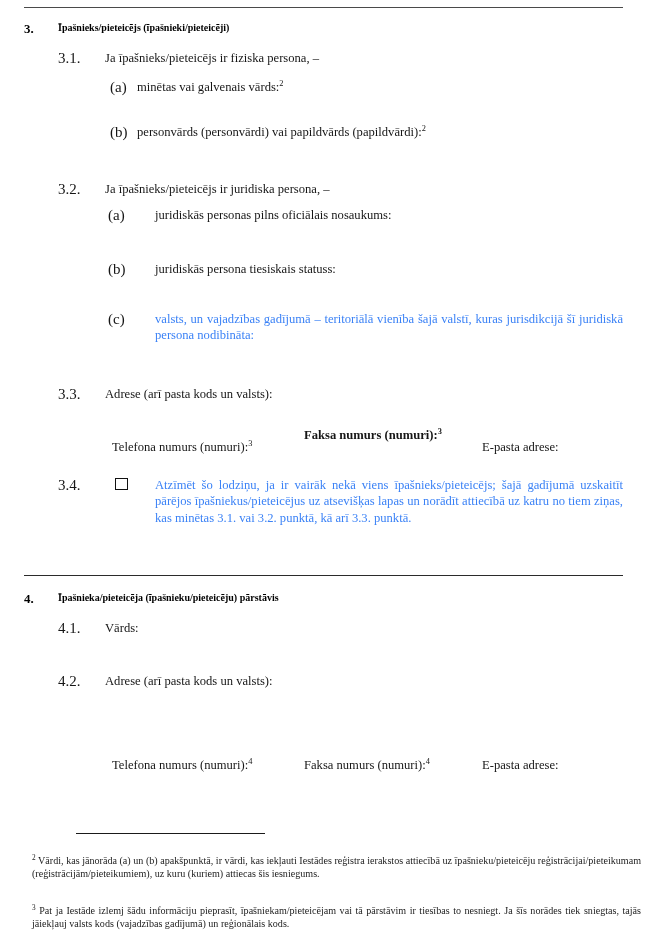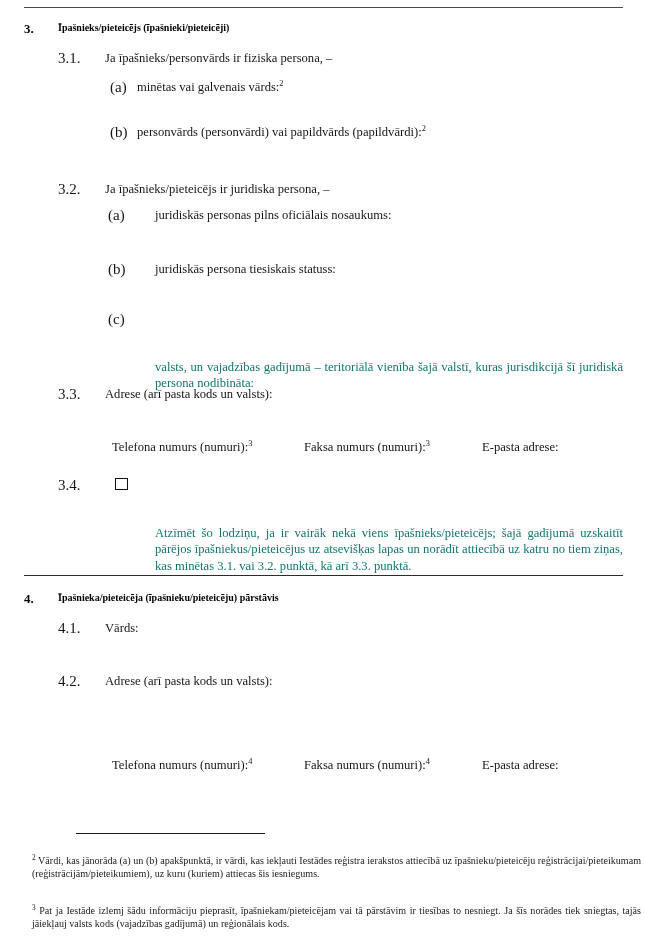--- a/index.html
+++ b/index.html
@@ -69,22 +69,21 @@
     font-size: 10px;
     white-space: nowrap;
   }
 
   
   .para {
     position: absolute;
     font-size: 12.6px;
     line-height: 16.3px;
     text-align: justify;
-    color: #0f766e;
-    margin-top: 48px;
+    color: #3b82f6;
   }
 
   sup {
     font-size: 8.4px;
     vertical-align: super;
     line-height: 0;
   }
 
   
   .checkbox {
@@ -118,21 +117,21 @@
 <body>
 
 <div class="page">
 
   <div class="rule top"></div>
 
   <div class="sec-num" style="left:24px; top:22px;">3.</div>
   <div class="sec-title" style="left:58px; top:22px;">Īpašnieks/pieteicējs (īpašnieki/pieteicēji)</div>
 
   <div class="num" style="left:58px; top:50px;">3.1.</div>
-  <div class="blk" style="left:105px; top:50px;">Ja īpašnieks/personvārds ir fiziska persona, –</div>
+  <div class="blk" style="left:105px; top:50px;">Ja īpašnieks/pieteicējs ir fiziska persona, –</div>
 
   <div class="num" style="left:110px; top:79px;">(a)</div>
   <div class="blk" style="left:137px; top:79px;"><span>minētas vai galvenais vārds:</span><sup>2</sup></div>
 
   <div class="num" style="left:110px; top:124px;">(b)</div>
   <div class="blk" style="left:137px; top:124px;"><span>personvārds (personvārdi) vai papildvārds (papildvārdi):</span><sup>2</sup></div>
 
   <div class="num" style="left:58px; top:181px;">3.2.</div>
   <div class="blk" style="left:105px; top:181px;">Ja īpašnieks/pieteicējs ir juridiska persona, –</div>
 
@@ -142,21 +141,21 @@
   <div class="num" style="left:108px; top:261px;">(b)</div>
   <div class="blk" style="left:155px; top:261px;">juridiskās persona tiesiskais statuss:</div>
 
   <div class="num" style="left:108px; top:311px;">(c)</div>
   <div class="para" style="left:155px; top:311px; width:468px;">valsts, un vajadzības gadījumā – teritoriālā vienība šajā valstī, kuras jurisdikcijā šī juridiskā persona nodibināta:</div>
 
   <div class="num" style="left:58px; top:386px;">3.3.</div>
   <div class="blk" style="left:105px; top:386px;">Adrese (arī pasta kods un valsts):</div>
 
   <div class="blk" style="left:112px; top:439px;font-family:Liberation Serif, serif;"><span>Telefona numurs (numuri):</span><sup>3</sup></div>
-  <div class="blk" style="left:304px; top:439px;"><span>Faksa numurs (numuri):</span><sup>3</sup></div>
+  <div class="blk" style="left:304px; top:427px;font-weight:bold;"><span>Faksa numurs (numuri):</span><sup>3</sup></div>
   <div class="blk" style="left:482px; top:439px;">E-pasta adrese:</div>
 
   <div class="num" style="left:58px; top:477px;">3.4.</div>
   <div class="checkbox"></div>
   <div class="para" style="left:155px; top:477px; width:468px;">Atzīmēt šo lodziņu, ja ir vairāk nekā viens īpašnieks/pieteicējs; šajā gadījumā uzskaitīt pārējos īpašniekus/pieteicējus uz atsevišķas lapas un norādīt attiecībā uz katru no tiem ziņas, kas minētas 3.1. vai 3.2. punktā, kā arī 3.3. punktā.</div>
 
   <div class="rule mid"></div>
 
   <div class="sec-num" style="left:24px; top:592px;">4.</div>
   <div class="sec-title" style="left:58px; top:592px;">Īpašnieka/pieteicēja (īpašnieku/pieteicēju) pārstāvis</div>

